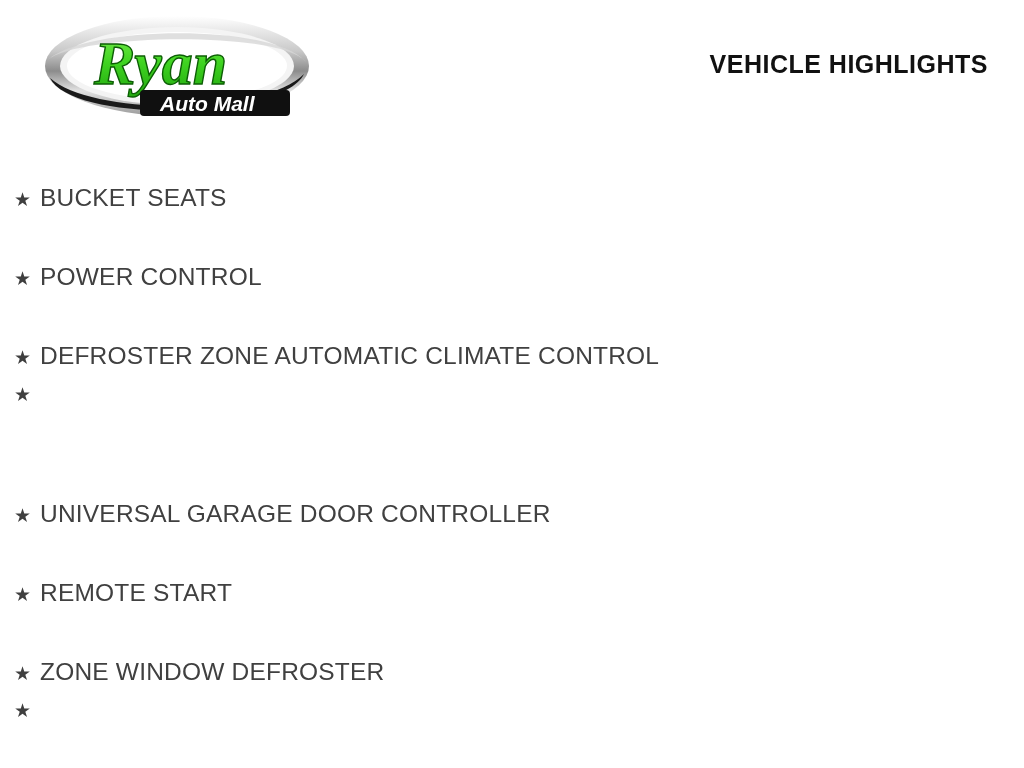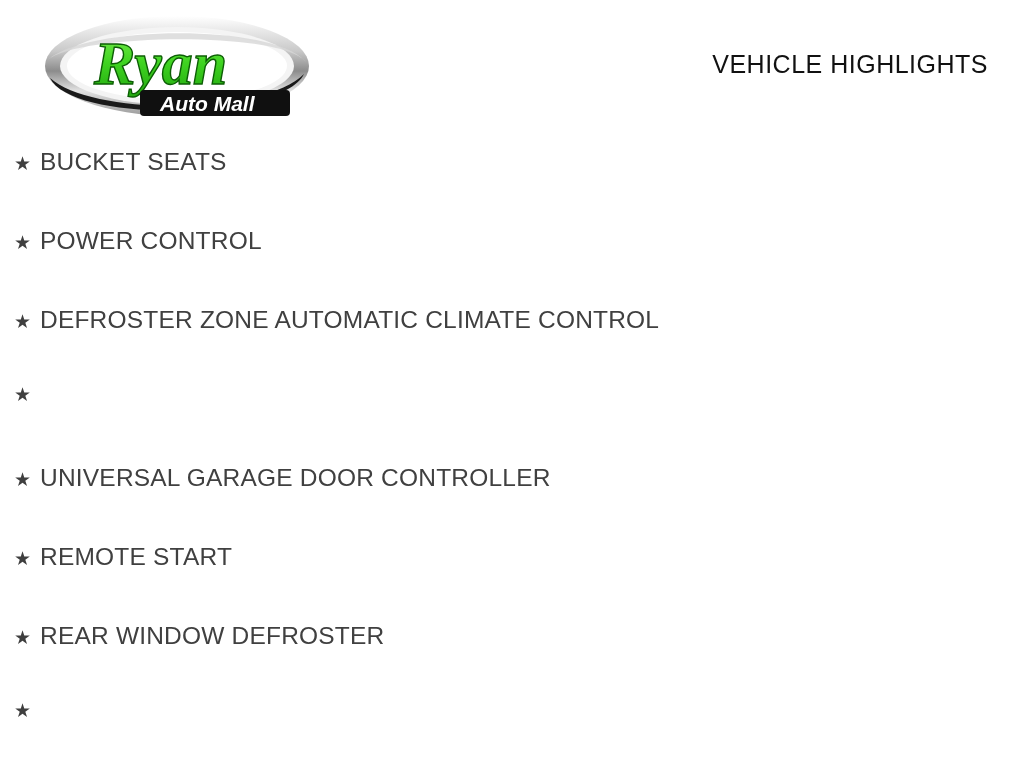--- a/index.html
+++ b/index.html
@@ -28,21 +28,21 @@
     top: 8px;
     width: 290px;
     height: 120px;
   }
 
   .page-title {
     position: absolute;
     right: 36px;
     top: 50px;
     font-size: 25px;
-    font-weight: normal;
+    font-weight: bold;
     letter-spacing: 0.5px;
     color: #111111;
     white-space: nowrap;
   }
 
   
   .highlights {
     position: absolute;
     top: 148px;
     left: 0;
@@ -66,20 +66,21 @@
     line-height: 1;
     color: #3f3f3f;
     text-align: left;
   }
 
   .highlight-label {
     font-size: 24.5px;
     color: #404040;
     letter-spacing: 0.2px;
     white-space: nowrap;
+    margin-top: 36px;
   }
 </style>
 </head>
 <body>
 
 <div class="header">
 
   <div class="logo">
     <svg viewBox="0 0 290 120" width="290" height="120" aria-hidden="true">
       <defs>
@@ -140,20 +141,20 @@
     <span class="highlight-label">UNIVERSAL GARAGE DOOR CONTROLLER</span>
   </li>
 
   <li class="highlight-item">
     <span class="star-icon">★</span>
     <span class="highlight-label">REMOTE START</span>
   </li>
 
   <li class="highlight-item">
     <span class="star-icon">★</span>
-    <span class="highlight-label">REAR WINDOW DEFROSTER</span>
+    <span class="highlight-label">ZONE WINDOW DEFROSTER</span>
   </li>
 
   <li class="highlight-item">
     <span class="star-icon">★</span>
   </li>
 
 </ul>
 
 </body></html>

